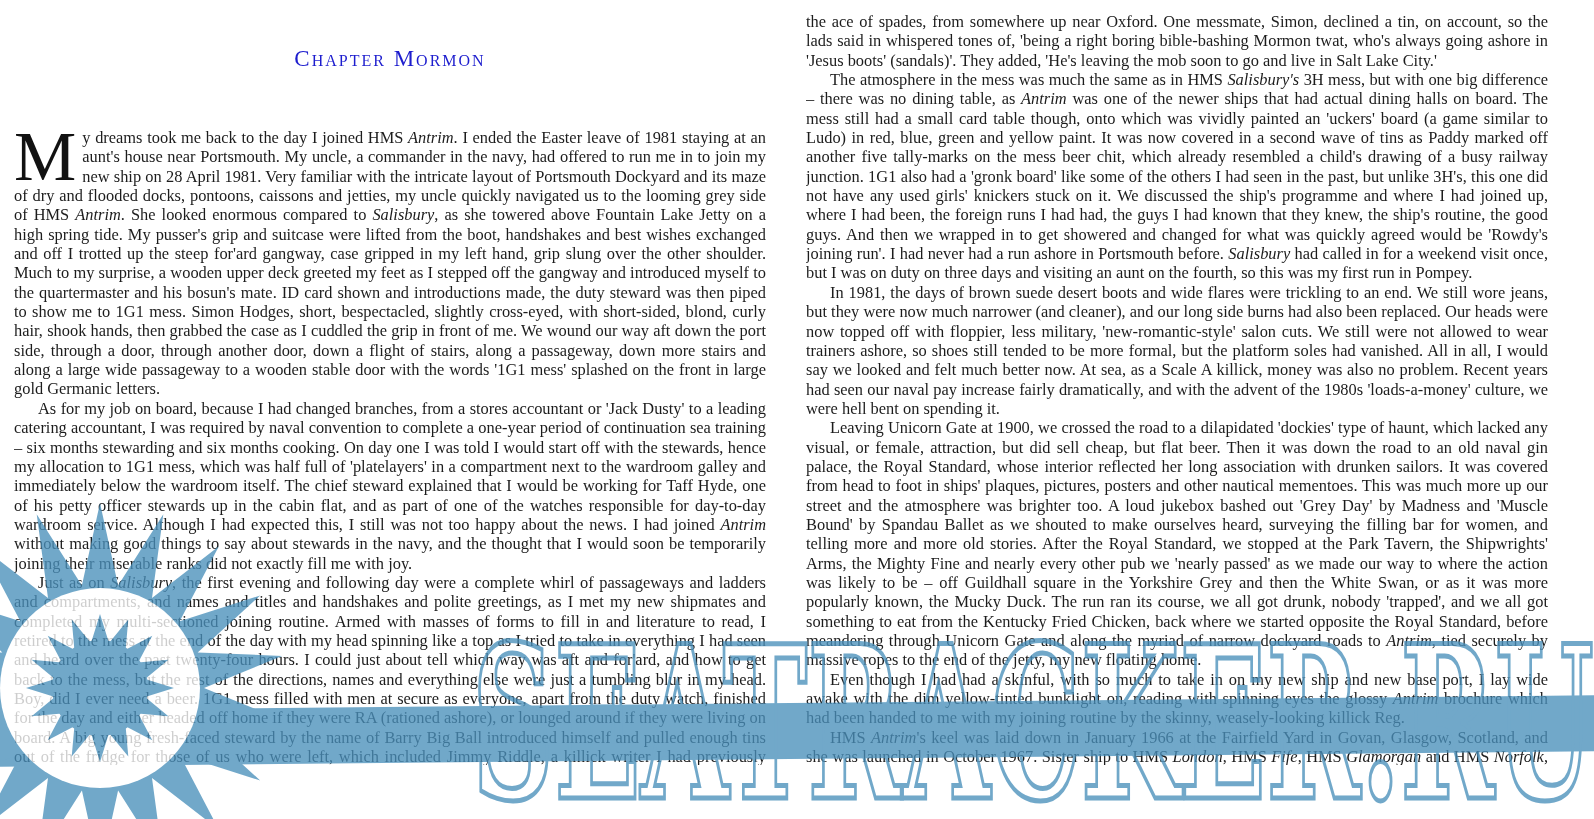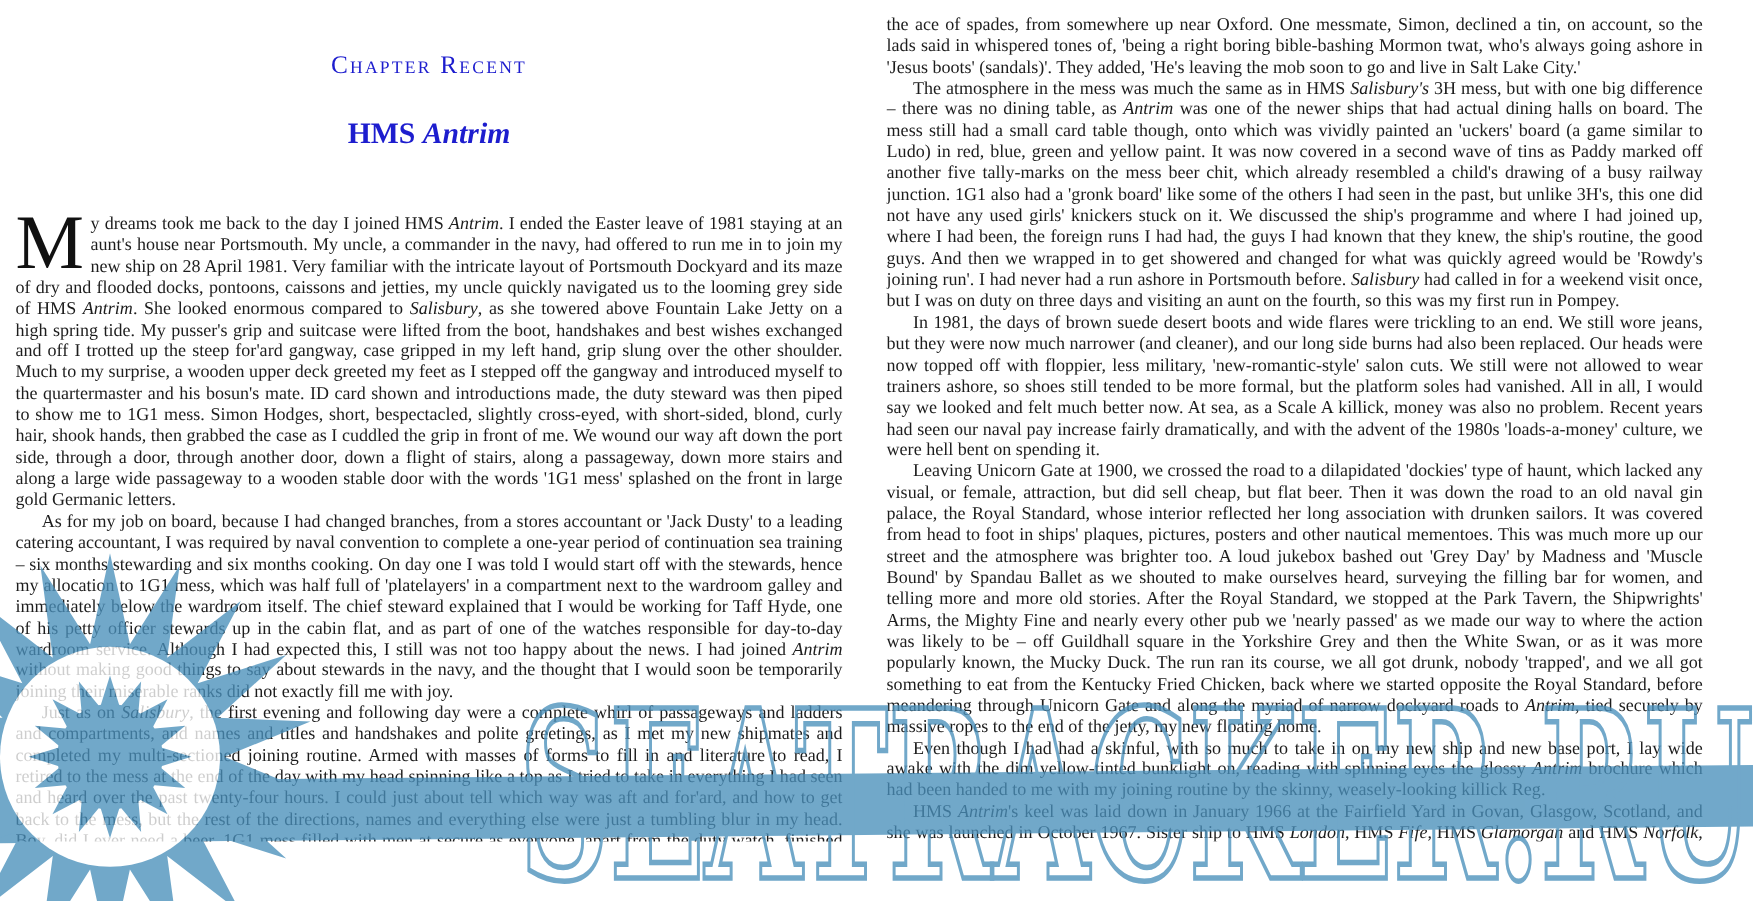--- a/index.html
+++ b/index.html
@@ -41,24 +41,21 @@
     opacity:0.78;
   }
   .watermark svg{display:block;}
 </style>
 </head>
 <body>
 
 <div class="spread">
 
   <div class="page page-left">
-    <div class="chapter-heading" style="color:#1d1dce;">Chapter Recent</div>
-    <div class="book-title" style="color:#1d1dce;">
-      <span>HMS </span><span class="ship">Antrim</span>
-    </div>
+    <div class="chapter-heading" style="color:#1d1dce;">Chapter Mormon</div>
     <div class="body-text">
       <p class="body-p">
         <span class="dropcap">M</span><span>y dreams took me back to the day I joined HMS <i>Antrim</i>. I ended the Easter leave of 1981 staying at an aunt's house near Portsmouth. My uncle, a commander in the navy, had offered to run me in to join my new ship on 28 April 1981. Very familiar with the intricate layout of Portsmouth Dockyard and its maze of dry and flooded docks, pontoons, caissons and jetties, my uncle quickly navigated us to the looming grey side of HMS <i>Antrim</i>. She looked enormous compared to <i>Salisbury</i>, as she towered above Fountain Lake Jetty on a high spring tide. My pusser's grip and suitcase were lifted from the boot, handshakes and best wishes exchanged and off I trotted up the steep for'ard gangway, case gripped in my left hand, grip slung over the other shoulder. Much to my surprise, a wooden upper deck greeted my feet as I stepped off the gangway and introduced myself to the quartermaster and his bosun's mate. ID card shown and introductions made, the duty steward was then piped to show me to 1G1 mess. Simon Hodges, short, bespectacled, slightly cross-eyed, with short-sided, blond, curly hair, shook hands, then grabbed the case as I cuddled the grip in front of me. We wound our way aft down the port side, through a door, through another door, down a flight of stairs, along a passageway, down more stairs and along a large wide passageway to a wooden stable door with the words '1G1 mess' splashed on the front in large gold Germanic letters.</span>
       </p>
       <p class="body-p indent">As for my job on board, because I had changed branches, from a stores accountant or 'Jack Dusty' to a leading catering accountant, I was required by naval convention to complete a one-year period of continuation sea training – six months stewarding and six months cooking. On day one I was told I would start off with the stewards, hence my allocation to 1G1 mess, which was half full of 'platelayers' in a compartment next to the wardroom galley and immediately below the wardroom itself. The chief steward explained that I would be working for Taff Hyde, one of his petty officer stewards up in the cabin flat, and as part of one of the watches responsible for day-to-day wardroom service. Although I had expected this, I still was not too happy about the news. I had joined <i>Antrim</i> without making good things to say about stewards in the navy, and the thought that I would soon be temporarily joining their miserable ranks did not exactly fill me with joy.</p>
       <p class="body-p indent">Just as on <i>Salisbury</i>, the first evening and following day were a complete whirl of passageways and ladders and compartments, and names and titles and handshakes and polite greetings, as I met my new shipmates and completed my multi-sectioned joining routine. Armed with masses of forms to fill in and literature to read, I retired to the mess at the end of the day with my head spinning like a top as I tried to take in everything I had seen and heard over the past twenty-four hours. I could just about tell which way was aft and for'ard, and how to get back to the mess, but the rest of the directions, names and everything else were just a tumbling blur in my head. Boy, did I ever need a beer. 1G1 mess filled with men at secure as everyone, apart from the duty watch, finished for the day and either headed off home if they were RA (rationed ashore), or lounged around if they were living on board. A big young fresh-faced steward by the name of Barry Big Ball introduced himself and pulled enough tins out of the fridge for those of us who were left, which included Jimmy Riddle, a killick writer I had previously shared a house with whilst based at the Royal Naval Air Station at Yeovilton. Mac McClaren, another writer, joined us, as did Paddy Flynn, a killick steward, and the oldest member of the mess, Frank Carvelli, another killick steward, and Sharkey Ward, a killick chef, as black as</p>
     </div>
   </div>
 
   <div class="page page-right">

